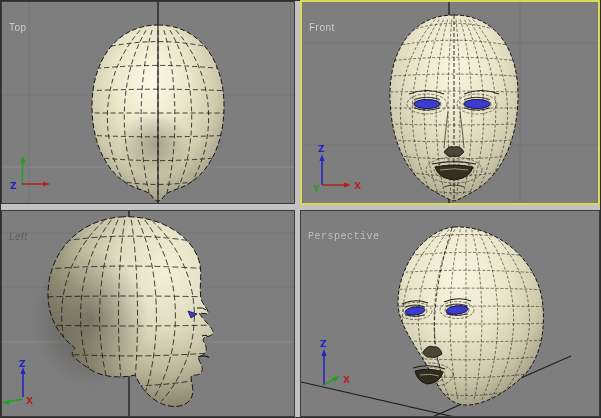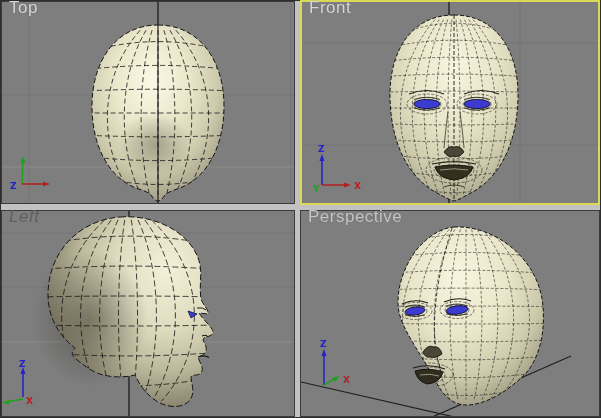--- a/index.html
+++ b/index.html
@@ -11,28 +11,28 @@
     overflow:hidden;
   }
   .vp{position:absolute;background:var(--vp-bg,#7e7e7e);box-sizing:border-box;border:1px solid #3b3b3b;}
   .vp.active{border:2px solid var(--active-border,#d9d955);}
   #vp-top   {left:1px;  top:1px;   width:294px;height:203px;}
   #vp-front {left:300px;top:0px;   width:300px;height:205px;}
   #vp-left  {left:1px;  top:210px; width:294px;height:207px;}
   #vp-persp {left:300px;top:210px; width:300px;height:207px;}
   .vp svg{display:block;width:100%;height:100%;}
   .vp-label{
-    position:absolute;top:0;left:7px;
-    font-size:17px;line-height:12px;letter-spacing:0.5px;
+    position:absolute;top:20px;left:7px;
+    font-size:10px;line-height:12px;letter-spacing:0.5px;
     color:var(--label-light,#d6d6d6);
     text-shadow:0 0 1px rgba(0,0,0,0.25);
     cursor:default;user-select:none;
   }
   .vp-label.dim{color:var(--label-dark,#5f5f5f);text-shadow:none;font-style:italic;}
-  .vp-label.mid{color:#c6c6c6;}
+  .vp-label.mid{color:#c6c6c6;font-family:Liberation Mono, monospace;}
   .gz-letter{font:bold 9px "DejaVu Sans",sans-serif;}
 </style>
 </head>
 <body>
 
 <div id="stage">
 
   <div class="vp" id="vp-top">
     <svg viewBox="0 0 292 201">
       <defs>

